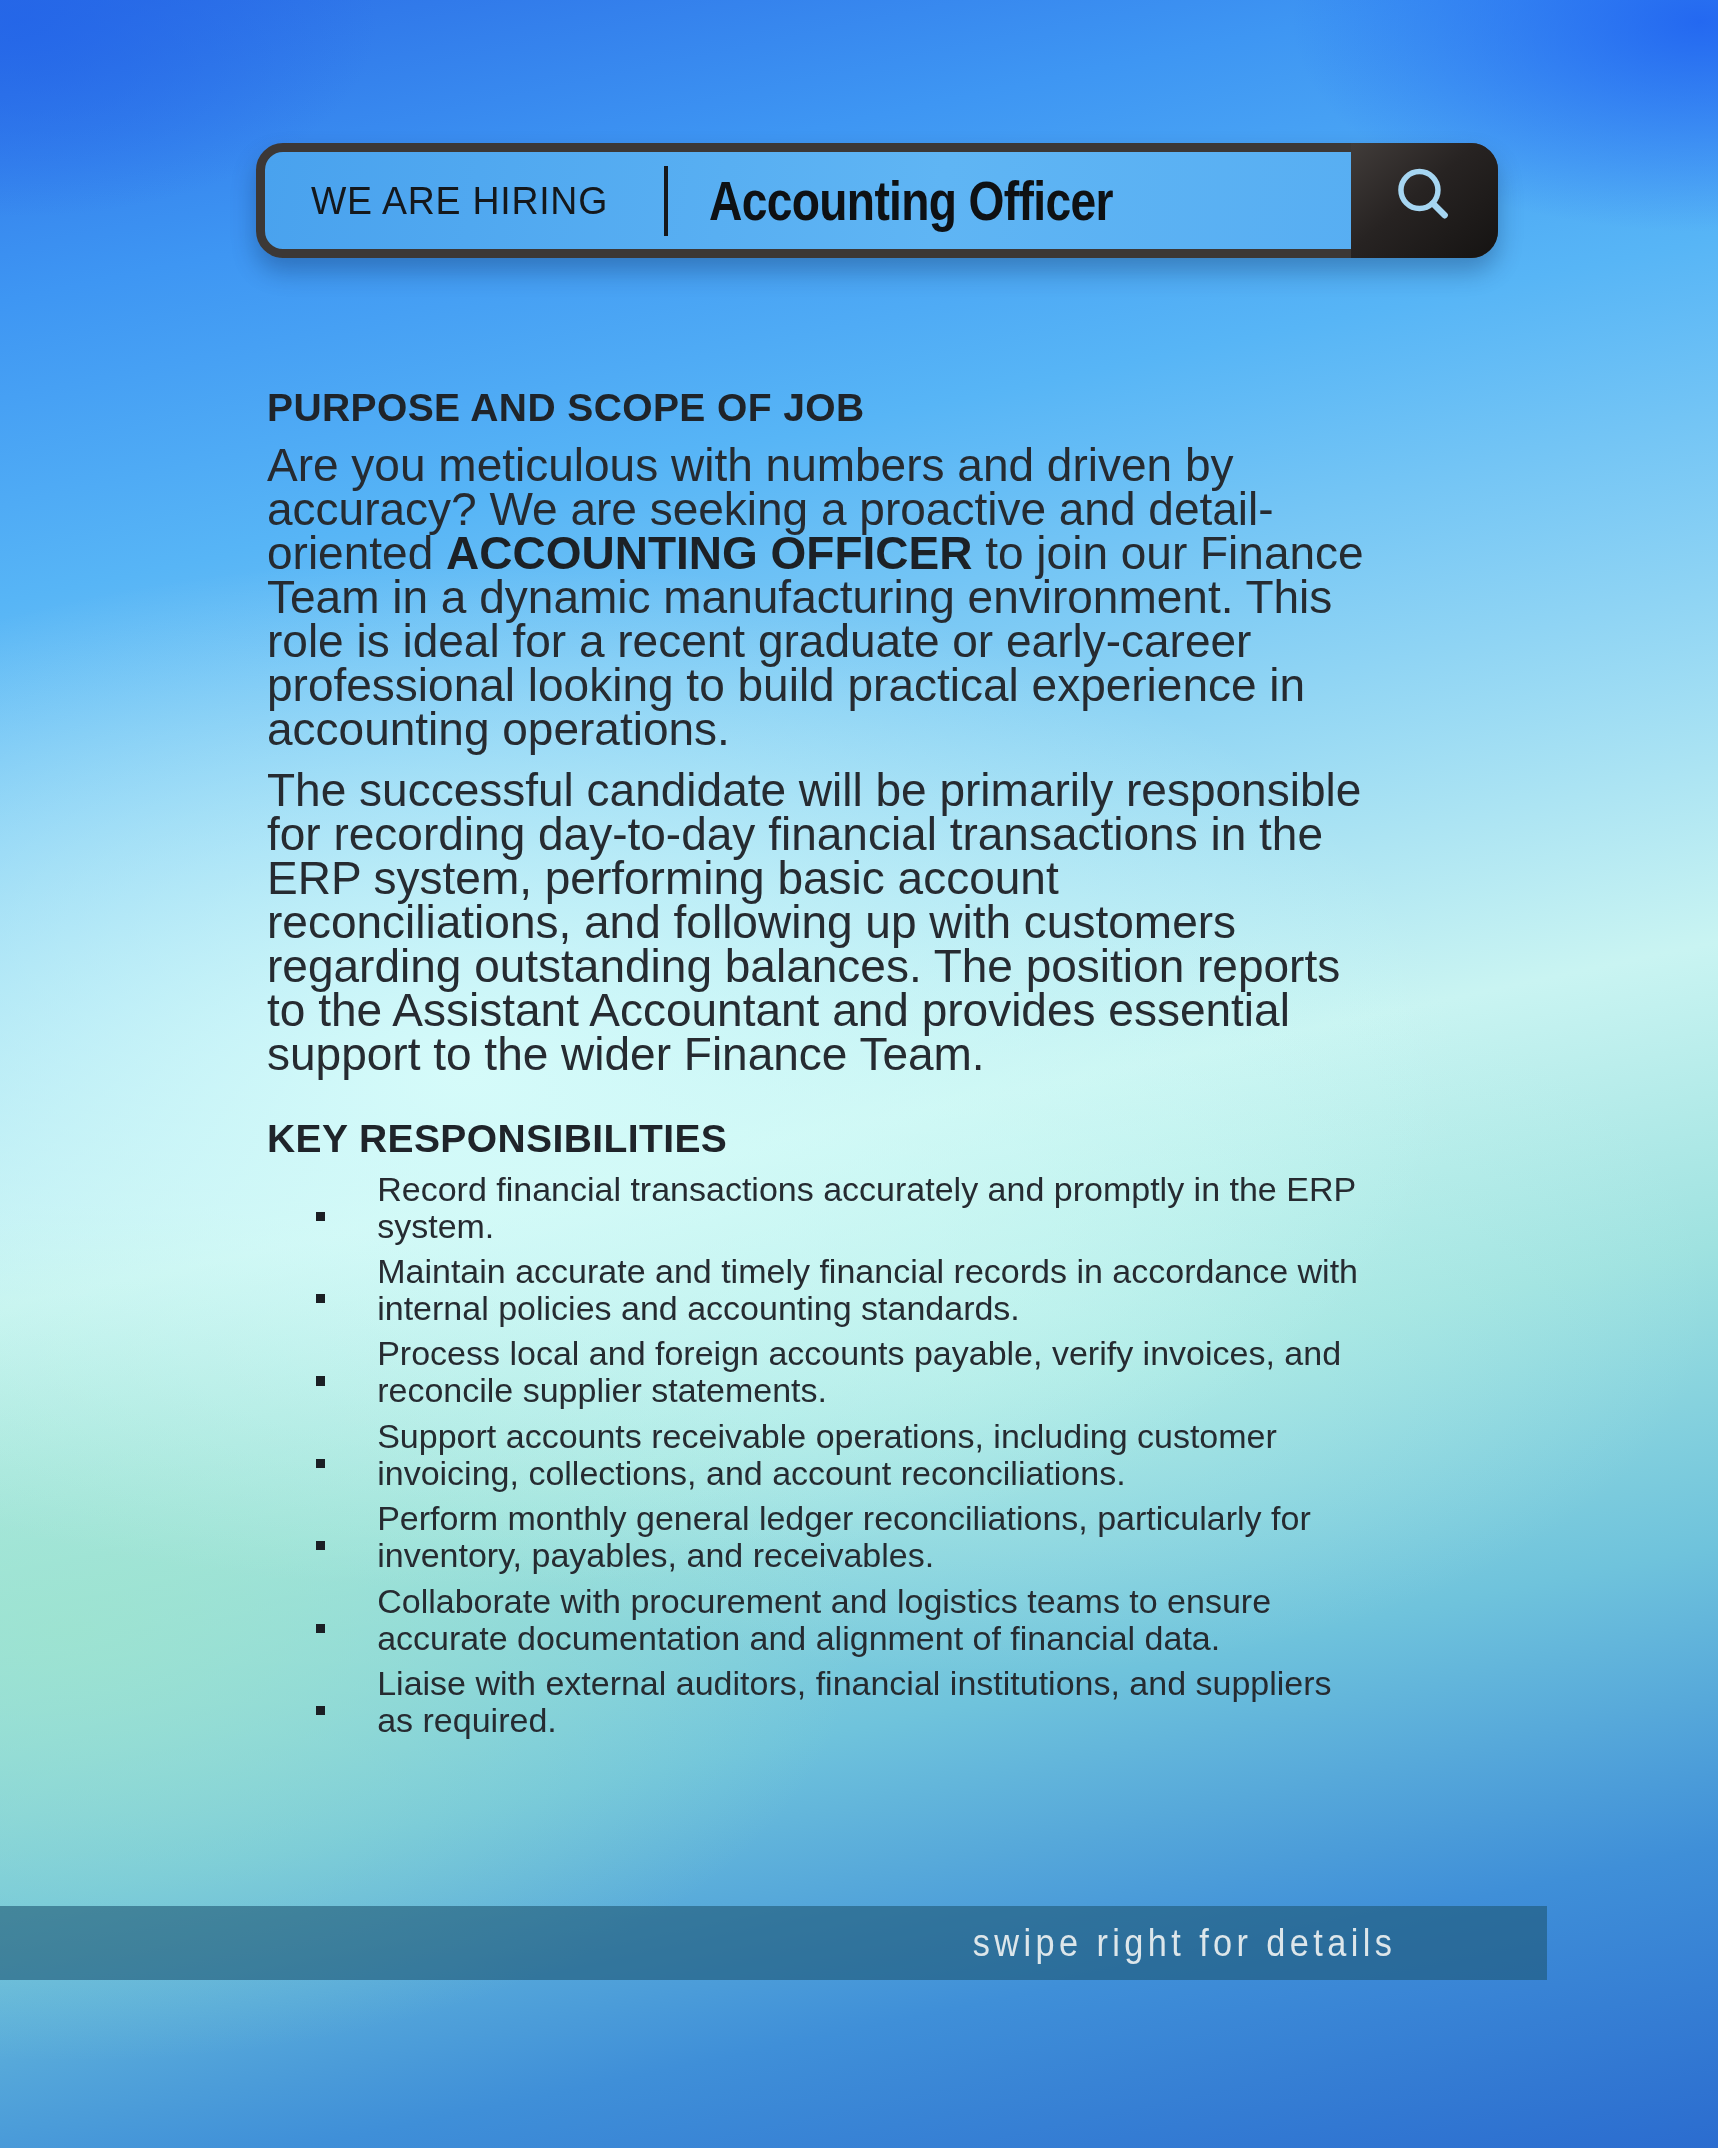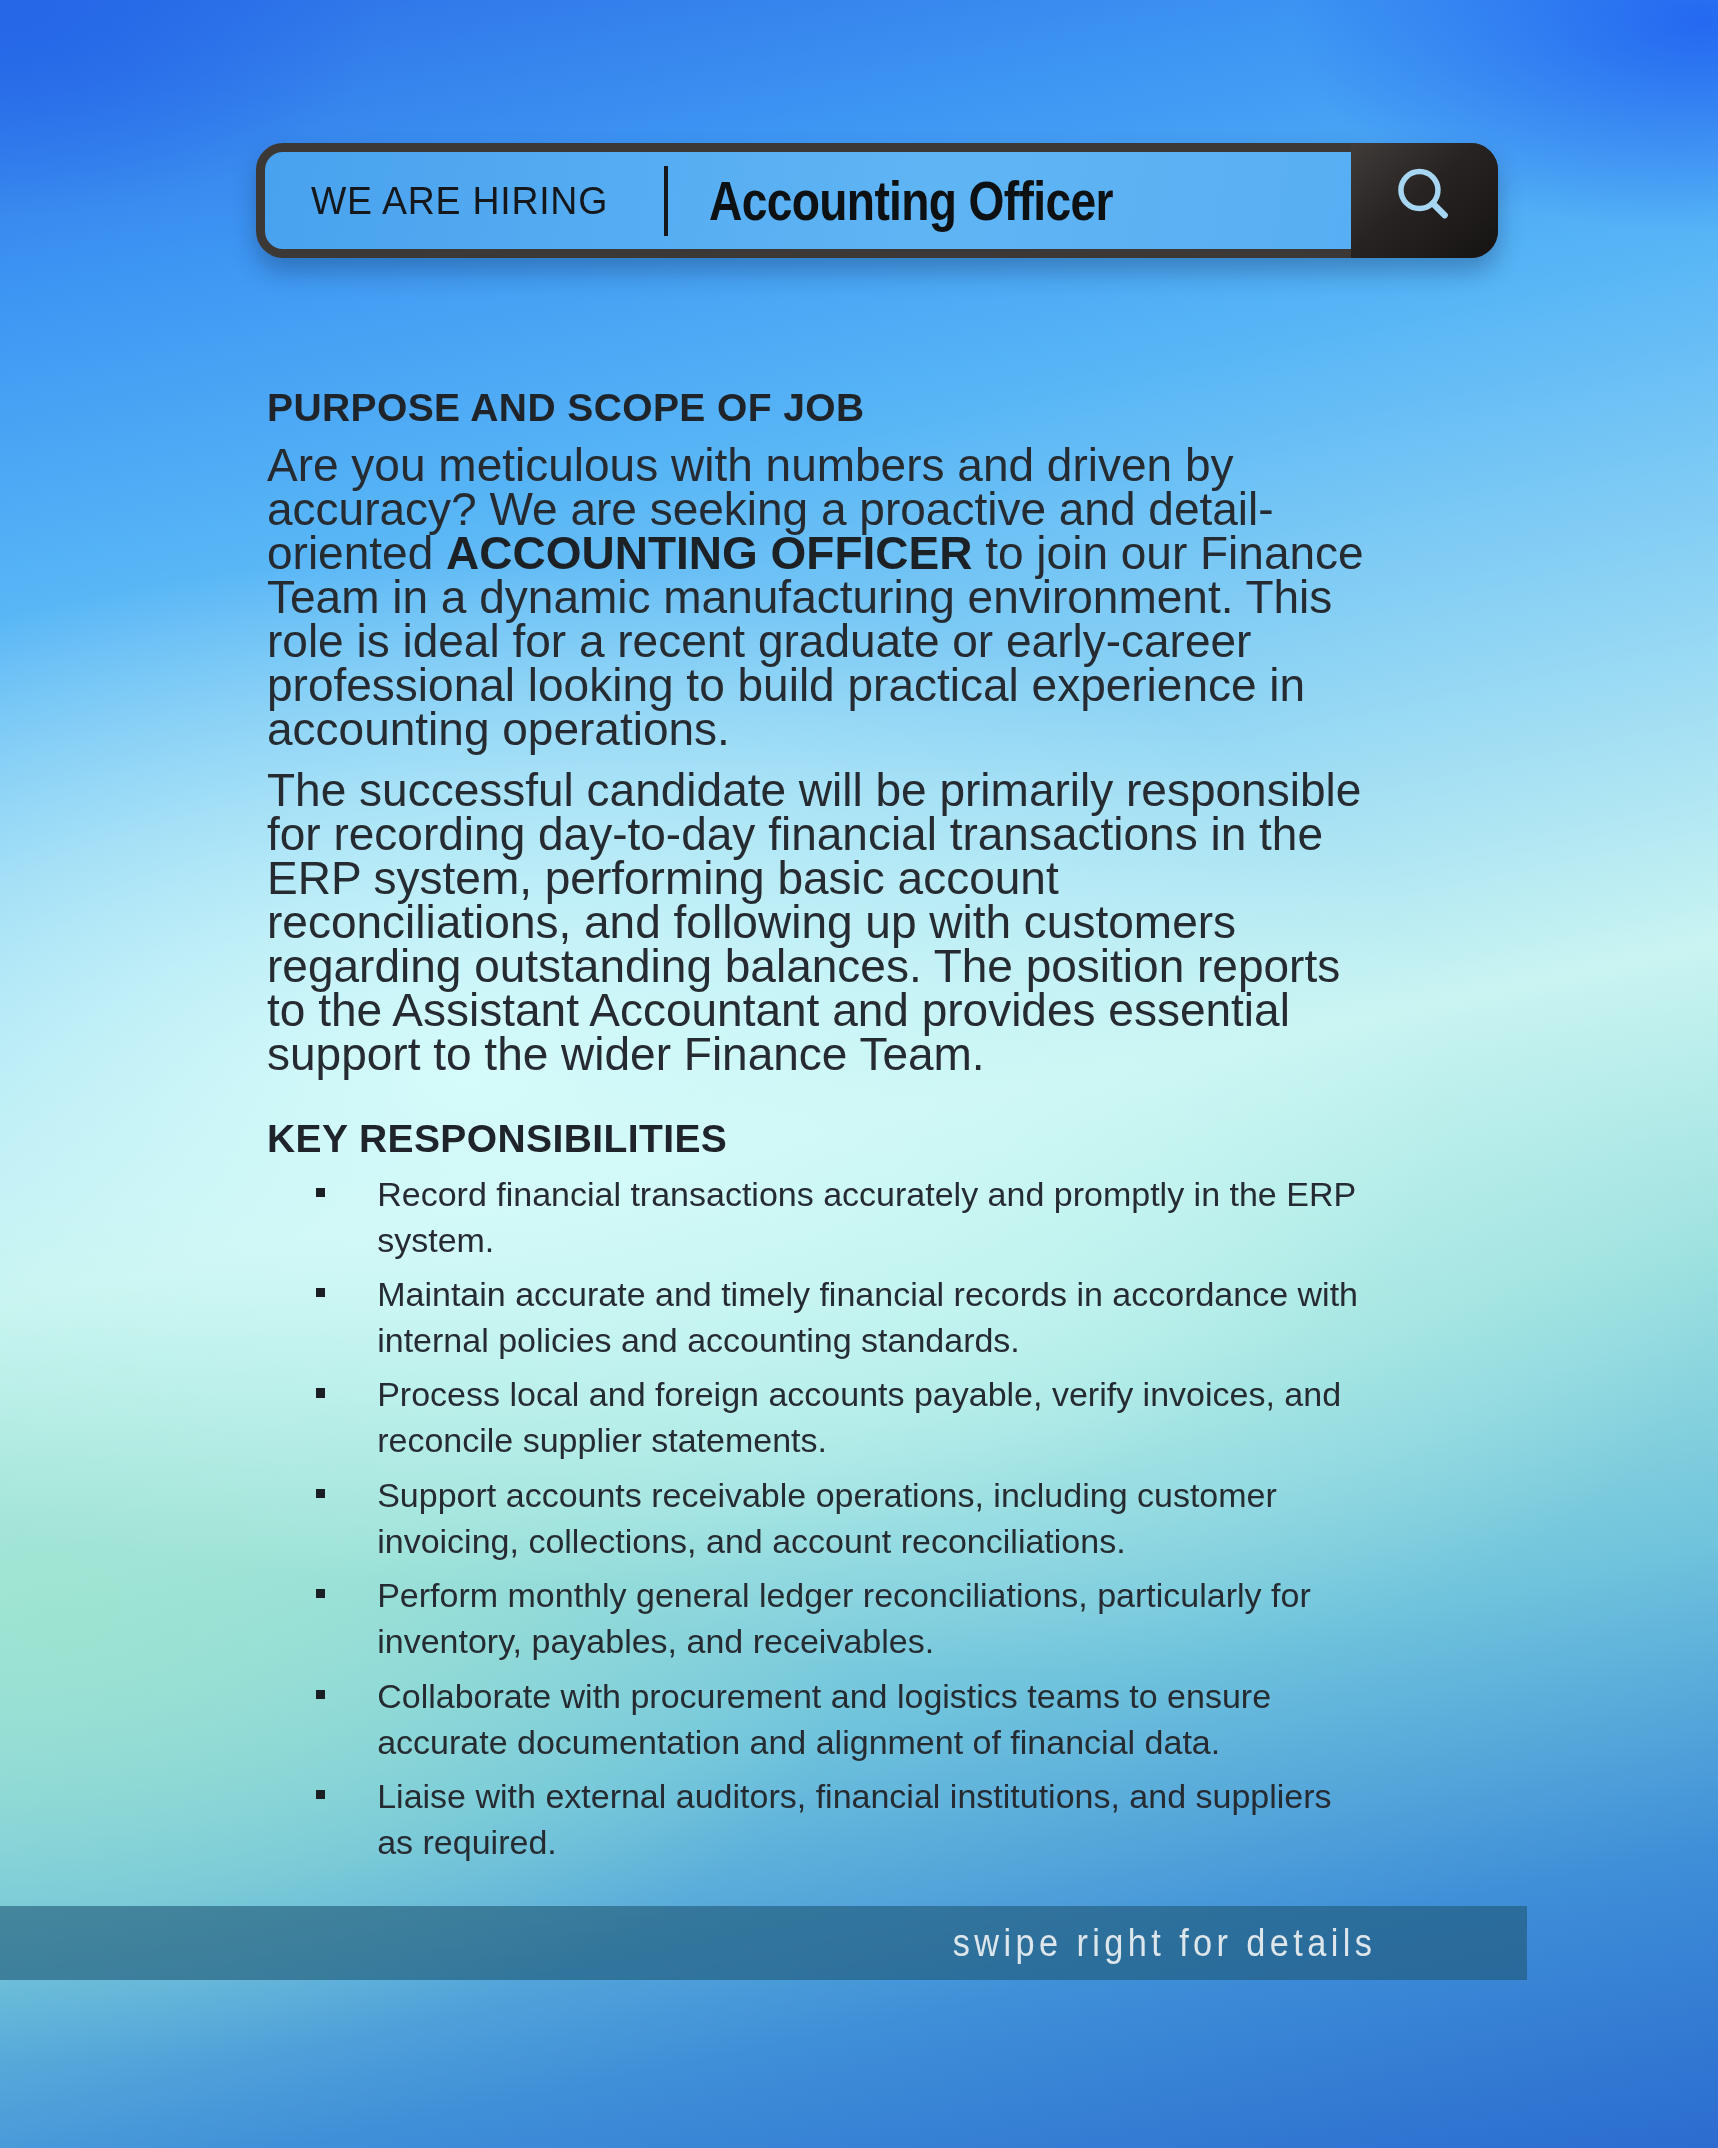--- a/index.html
+++ b/index.html
@@ -93,40 +93,41 @@
     line-height: 44px;
     font-weight: 400;
     color: #262b31;
   }
   .para.second { margin-bottom: 39px; }
   .para b { font-weight: 700; color: #1c2126; }
 
   .resp-list { margin: 8.4px 0 0 0; padding: 0; list-style: none; }
   .resp-list li {
     display: flex;
-    align-items: flex-start;
+    align-items: center;
     margin: 0 0 8.4px 49px;
     font-size: 34px;
-    line-height: 46px;
+    line-height: 37px;
     color: #262b31;
   }
   .bullet-marker {
     flex: 0 0 auto;
     width: 9.2px; height: 9.2px;
     background: #1b1f24;
     margin: 17px 0 0 0;
   }
   .li-text { display: block; margin-left: 52px; }
 
   
   .swipe-bar {
     position: absolute;
     left: 0; top: 1906px;
     width: 1527px; height: 74px;
     background: rgba(30, 86, 115, 0.60);
+    padding-left: 20px;
   }
   .swipe-label {
     position: absolute;
     right: 151px; top: 50%;
     transform: translateY(-50%) scaleX(0.88);
     transform-origin: right center;
     font-size: 39px;
     font-weight: 400;
     letter-spacing: 5px;
     color: #dde6ea;

